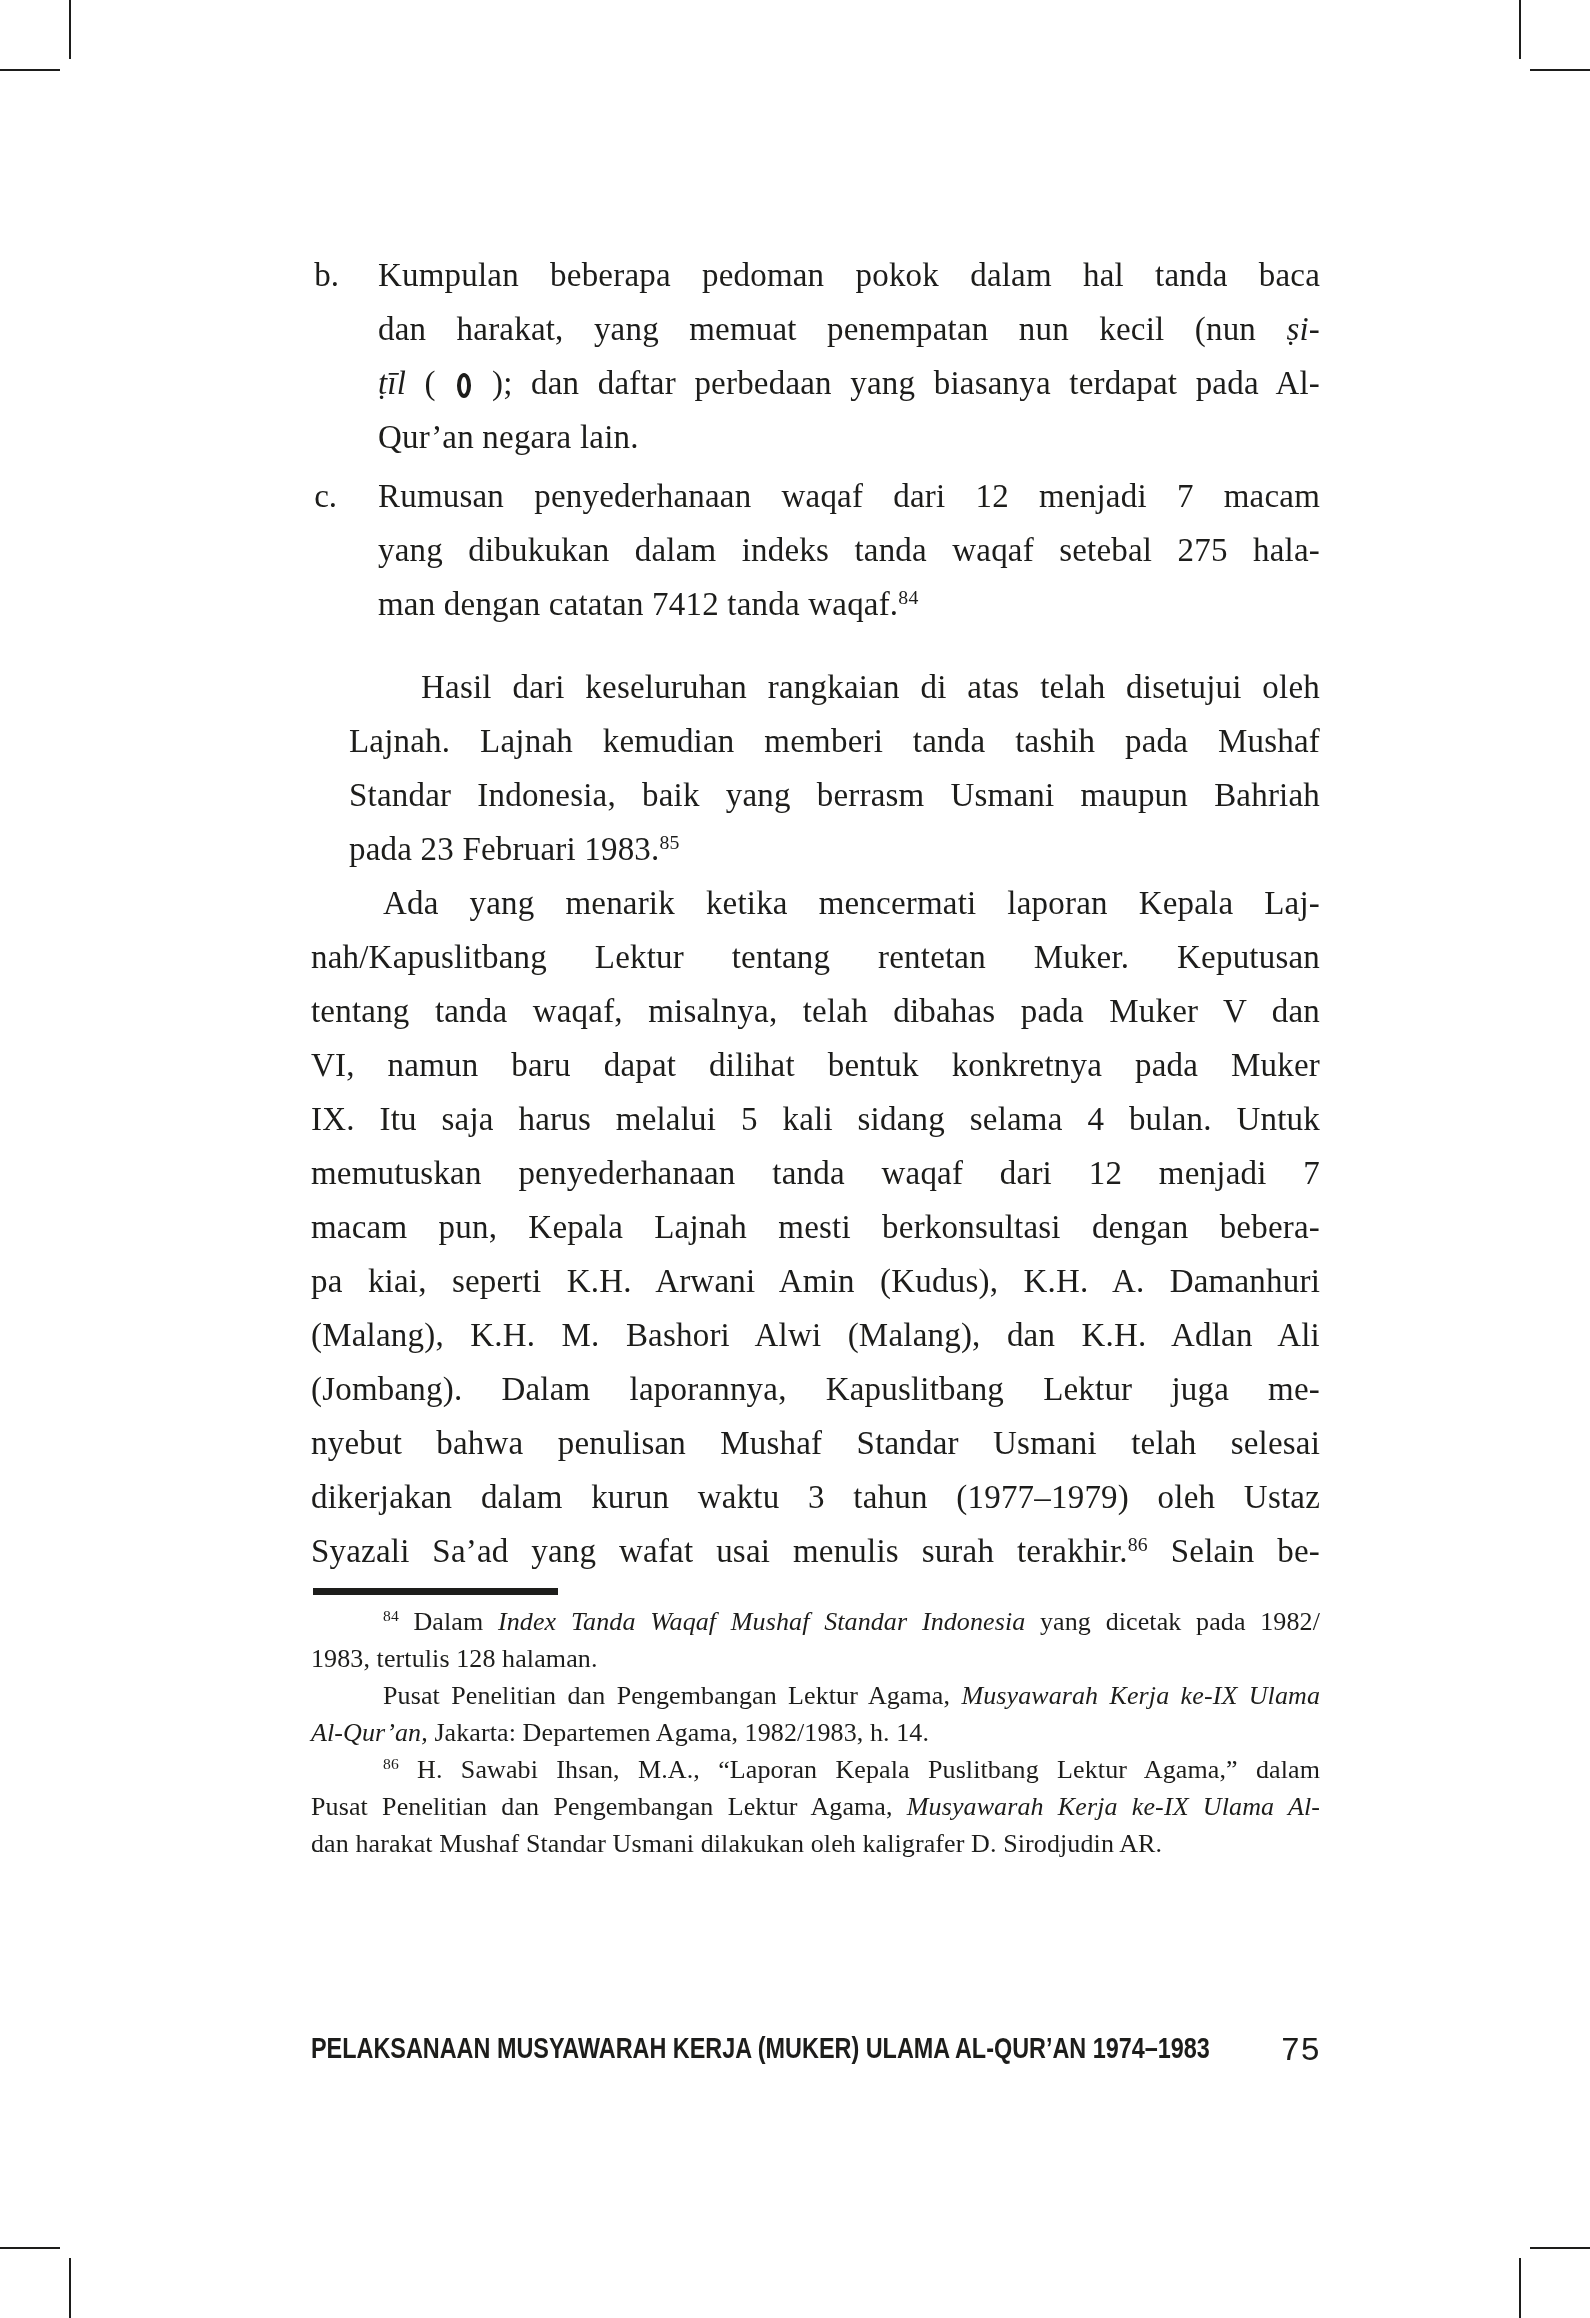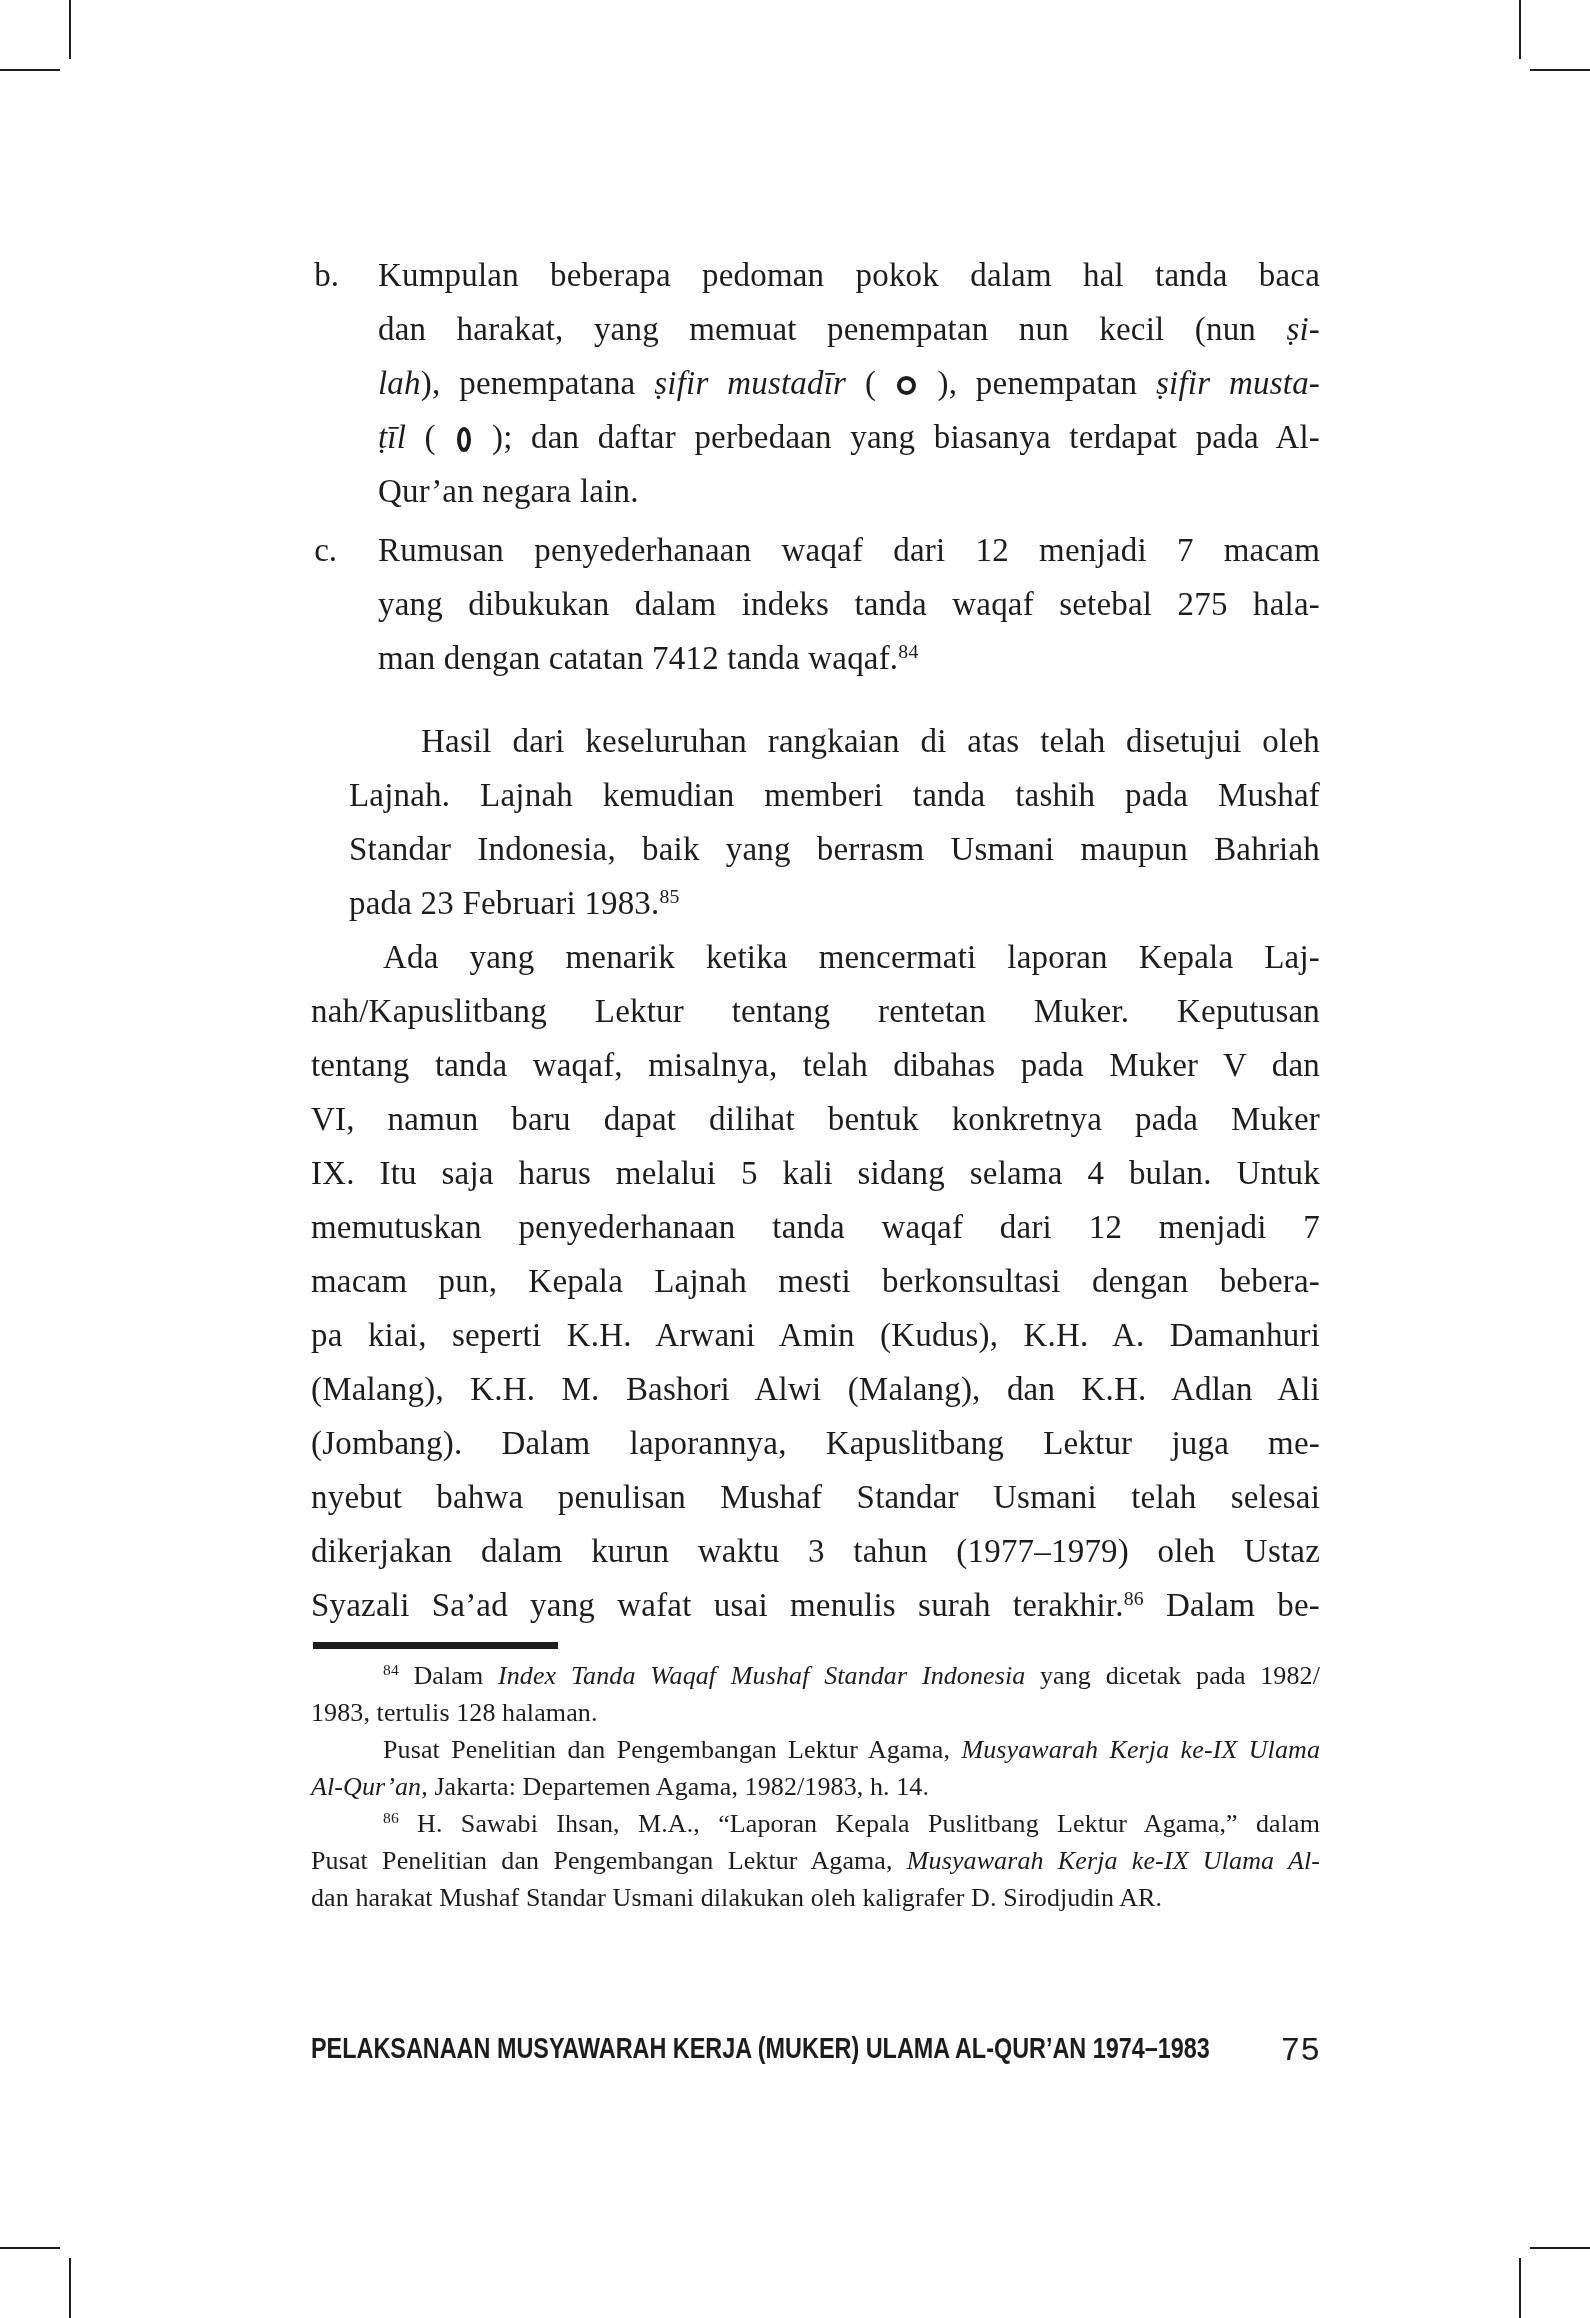--- a/index.html
+++ b/index.html
@@ -93,21 +93,20 @@
   <div class="crop" style="left:1530px;top:2247px;width:60px;height:2.4px"></div>
   <div class="crop" style="left:1519px;top:2258px;width:2.4px;height:60px"></div>
 
   <main class="text-column">
 
     <section class="list-item list-item-b">
       <span class="marker">b.</span>
       <div>
           <div class="line"><span>Kumpulan beberapa pedoman pokok dalam hal tanda baca</span></div>
           <div class="line"><span>dan harakat, yang memuat penempatan nun kecil (nun </span><em>ṣi-</em></div>
-          <div class="line"><em>lah</em><span>), penempatana </span><em>ṣifir mustadīr</em><span> ( </span><span class="glyph glyph-round"></span><span> ), penempatan </span><em>ṣifir musta-</em></div>
           <div class="line"><em>ṭīl</em><span> ( </span><span class="glyph glyph-oblong"></span><span> ); dan daftar perbedaan yang biasanya terdapat pada Al-</span></div>
           <div class="line line-end"><span>Qur’an negara lain.</span></div>
         </div>
     </section>
 
     <section class="list-item list-item-c">
       <span class="marker">c.</span>
       <div>
           <div class="line"><span>Rumusan penyederhanaan waqaf dari 12 menjadi 7 macam</span></div>
           <div class="line"><span>yang dibukukan dalam indeks tanda waqaf setebal 275 hala-</span></div>
@@ -131,21 +130,21 @@
           <div class="line"><span>tentang tanda waqaf, misalnya, telah dibahas pada Muker V dan</span></div>
           <div class="line"><span>VI, namun baru dapat dilihat bentuk konkretnya pada Muker</span></div>
           <div class="line"><span>IX. Itu saja harus melalui 5 kali sidang selama 4 bulan. Untuk</span></div>
           <div class="line"><span>memutuskan penyederhanaan tanda waqaf dari 12 menjadi 7</span></div>
           <div class="line"><span>macam pun, Kepala Lajnah mesti berkonsultasi dengan bebera-</span></div>
           <div class="line"><span>pa kiai, seperti K.H. Arwani Amin (Kudus), K.H. A. Damanhuri</span></div>
           <div class="line"><span>(Malang), K.H. M. Bashori Alwi (Malang), dan K.H. Adlan Ali</span></div>
           <div class="line"><span>(Jombang). Dalam laporannya, Kapuslitbang Lektur juga me-</span></div>
           <div class="line"><span>nyebut bahwa penulisan Mushaf Standar Usmani telah selesai</span></div>
           <div class="line"><span>dikerjakan dalam kurun waktu 3 tahun (1977–1979) oleh Ustaz</span></div>
-          <div class="line"><span>Syazali Sa’ad yang wafat usai menulis surah terakhir.</span><sup>86</sup><span> Dalam be-</span></div>
+          <div class="line"><span>Syazali Sa’ad yang wafat usai menulis surah terakhir.</span><sup>86</sup><span> Selain be-</span></div>
         </div>
     </section>
 
     <div class="fn-rule"></div>
 
     <section class="footnote">
       <div>
           <div class="line"><sup>84</sup><span> Dalam </span><em>Index Tanda Waqaf Mushaf Standar Indonesia</em><span> yang dicetak pada 1982/</span></div>
           <div class="line line-end"><span>1983, tertulis 128 halaman.</span></div>
         </div>

